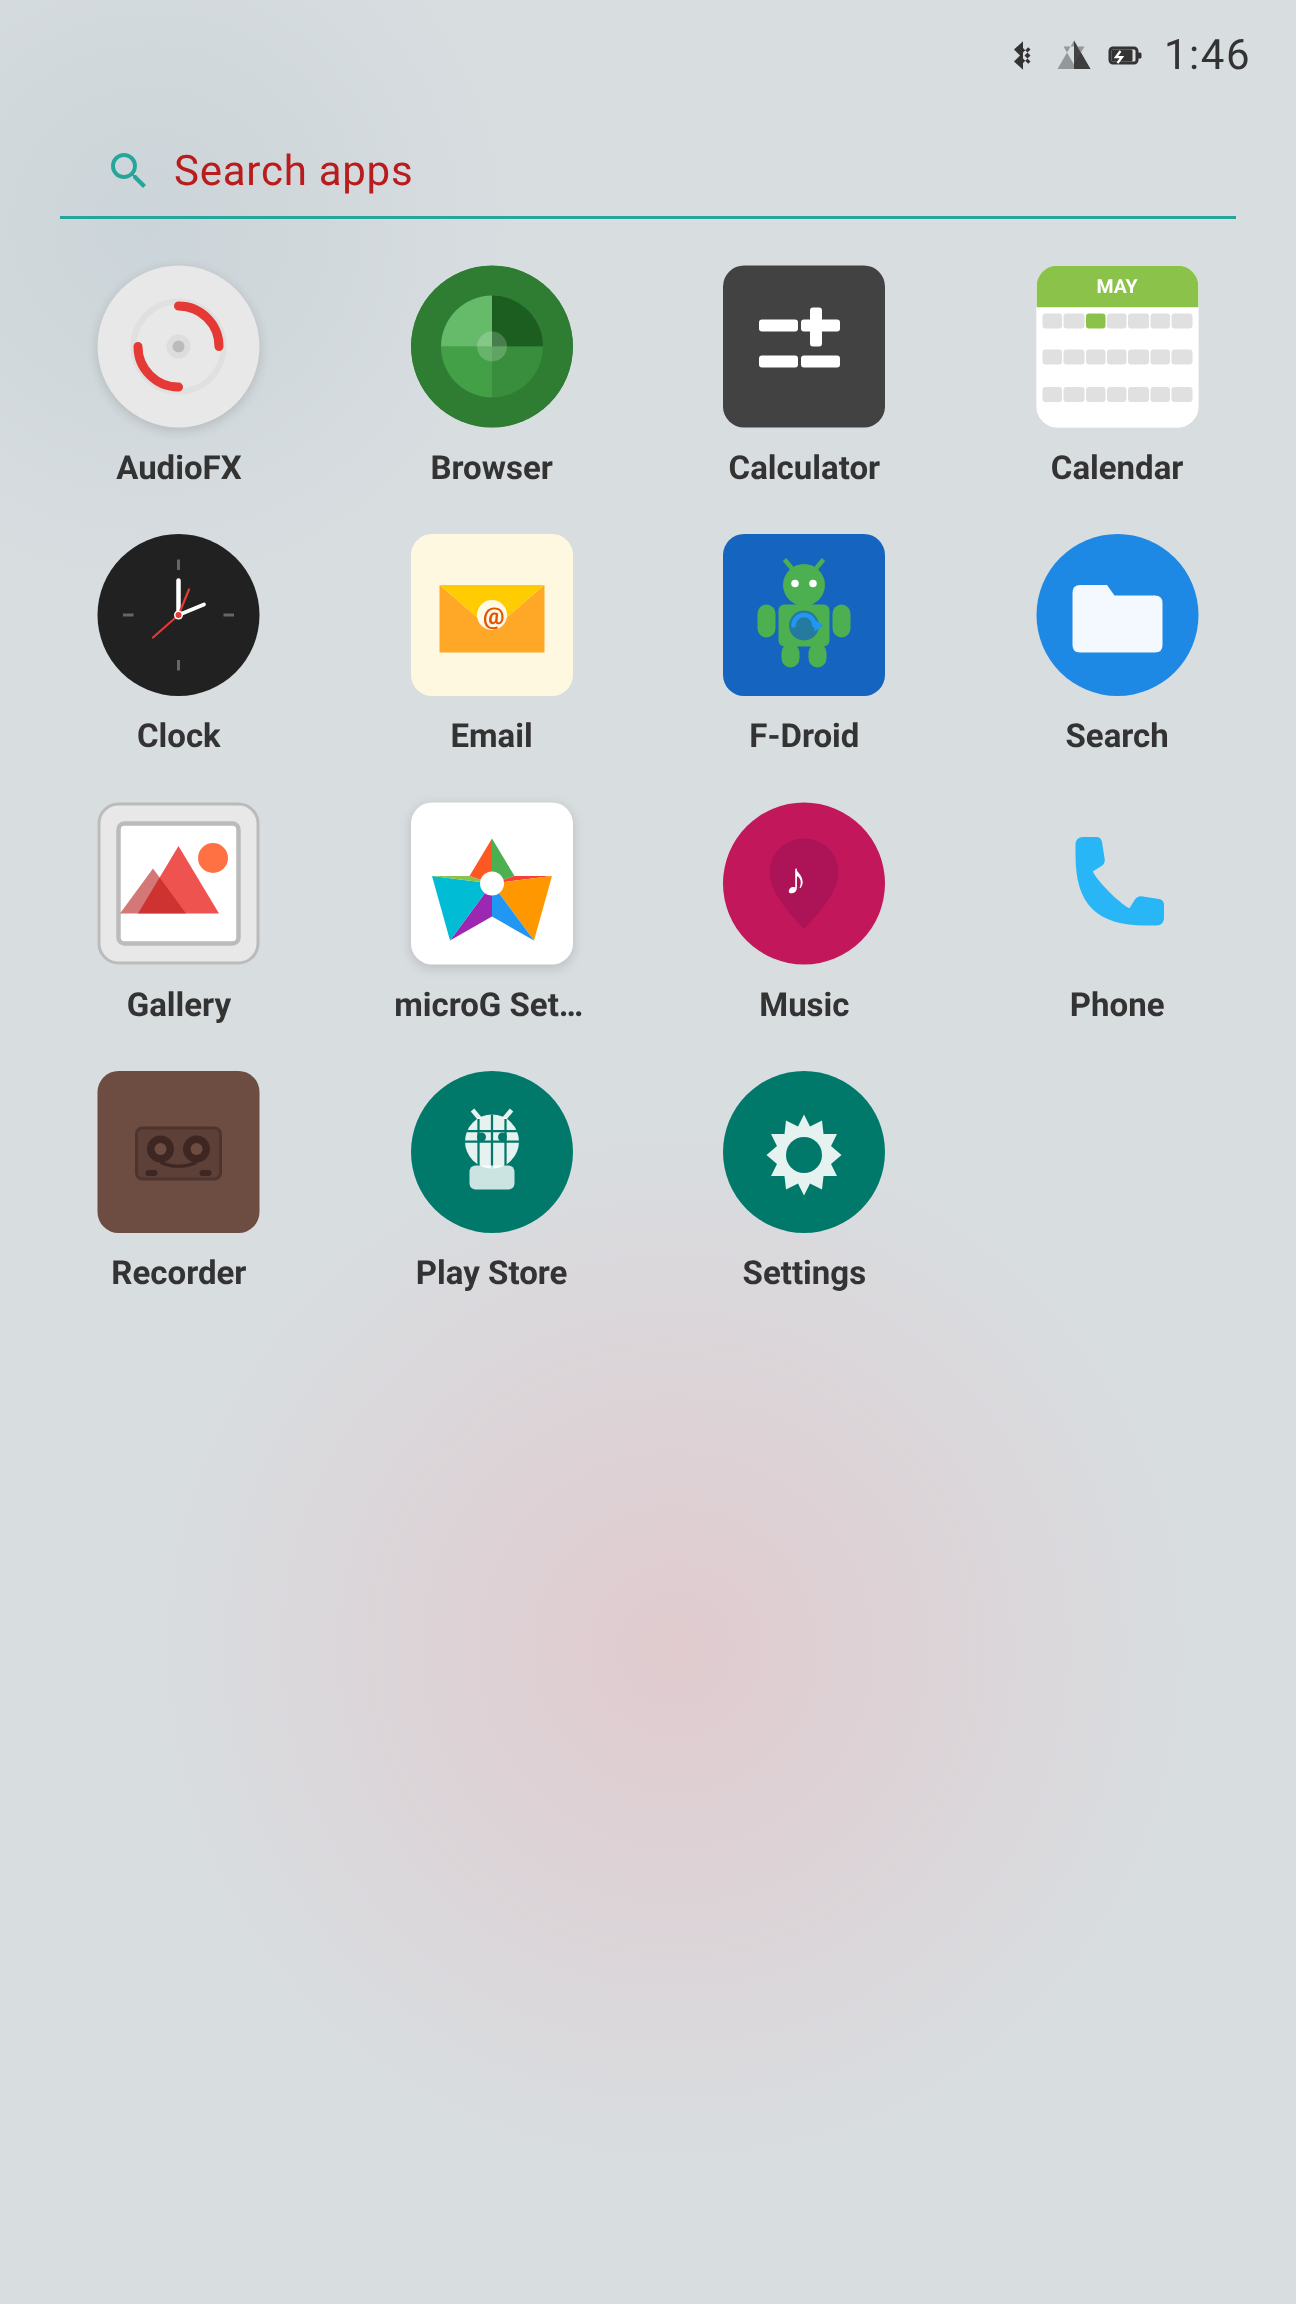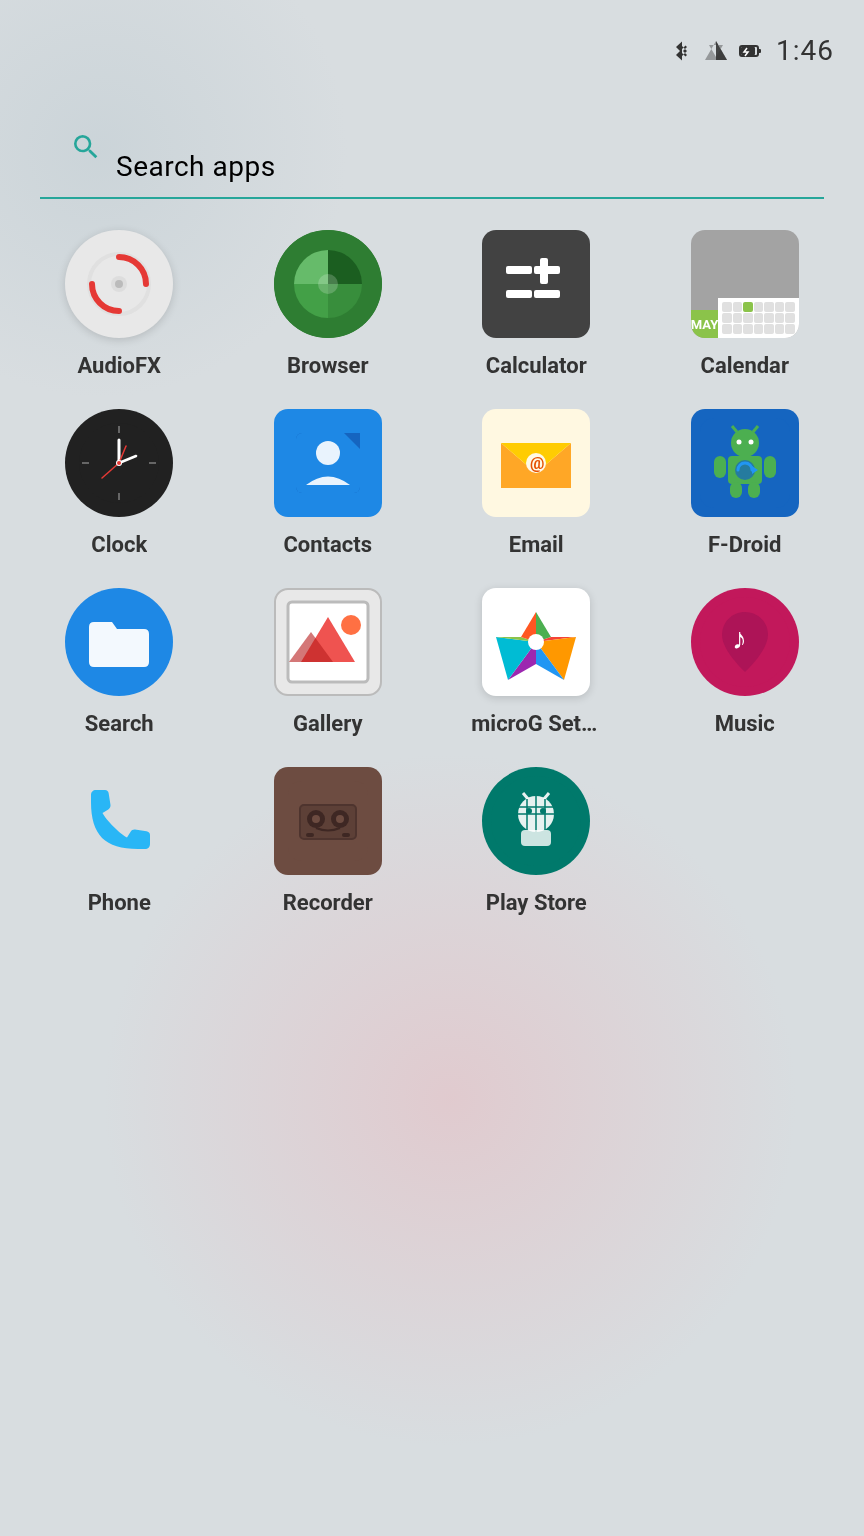--- a/index.html
+++ b/index.html
@@ -36,21 +36,21 @@
       border-radius: 50%;
     }
 
     
     .status-bar {
       position: relative;
       z-index: 10;
       display: flex;
       justify-content: flex-end;
       align-items: center;
-      padding: 34px 30px 10px;
+      padding: 20px 30px 10px;
       gap: 14px;
     }
 
     .status-icons {
       display: flex;
       align-items: center;
       gap: 10px;
     }
 
     .status-time {
@@ -81,24 +81,23 @@
       align-items: center;
       gap: 14px;
       padding: 14px 30px;
       width: 100%;
       border-bottom: 2px solid #26a69a;
       cursor: pointer;
     }
 
     .search-text {
       font-size: 28px;
-      color: #000000;
+      color: #b91c1c;
       font-weight: 400;
       letter-spacing: 0.5px;
-      margin-top: 39px;
     }
 
     .search-icon-svg {
       width: 32px;
       height: 32px;
       fill: #26a69a;
     }
 
     
     .app-grid {
@@ -163,23 +162,23 @@
       width: 108px; height: 108px;
       border-radius: 14px;
       background: #424242;
       display: flex; align-items: center; justify-content: center;
     }
 
     
     .icon-calendar {
       width: 108px; height: 108px;
       border-radius: 14px;
-      background: #a3a3a3;
+      background: #ffffff;
       overflow: hidden;
-      display: flex;  align-items: flex-end;
+      display: flex; flex-direction: column;
     }
 
     
     .icon-camera {
       width: 108px; height: 108px;
       border-radius: 14px;
       background: #f0f0f0;
       display: flex; align-items: center; justify-content: center;
     }
 
@@ -438,37 +437,20 @@
           <line x1="45" y1="45" x2="28" y2="60" stroke="#e53935" stroke-width="1.5" stroke-linecap="round"></line>
           <line x1="45" y1="45" x2="52" y2="28" stroke="#e53935" stroke-width="1.5" stroke-linecap="round"></line>
           <circle cx="45" cy="45" r="3" fill="white"></circle>
           <circle cx="45" cy="45" r="2" fill="#e53935"></circle>
         </svg>
       </div>
     </div>
     <span class="app-label">Clock</span>
   </div>
 
-  <div class="app-item">
-    <div class="app-icon-wrap">
-      <div class="icon-contacts">
-        <svg width="80" height="80" viewBox="0 0 80 80">
-
-          <rect x="8" y="10" width="64" height="60" rx="6" fill="#1565c0"></rect>
-          <rect x="8" y="10" width="64" height="60" rx="6" fill="#1e88e5"></rect>
-
-          <path d="M56 10 L72 26 L72 10 Z" fill="#1565c0"></path>
-
-          <circle cx="40" cy="30" r="12" fill="white" opacity="0.9"></circle>
-          <path d="M18 62 Q40 45 62 62" fill="white" opacity="0.9"></path>
-        </svg>
-      </div>
-    </div>
-    <span class="app-label">Contacts</span>
-  </div>
 
   <div class="app-item">
     <div class="app-icon-wrap">
       <div class="icon-email">
         <svg width="90" height="90" viewBox="0 0 90 90">
 
           <path d="M10 25 L45 55 L80 25 L80 70 L10 70 Z" fill="#ffa726"></path>
 
           <path d="M10 25 L45 55 L80 25 Z" fill="#ffcc02"></path>
 
@@ -632,14 +614,27 @@
           <circle cx="38" cy="35" r="3" fill="#00796b"></circle>
           <circle cx="52" cy="35" r="3" fill="#00796b"></circle>
 
           <rect x="30" y="54" width="30" height="16" rx="4" fill="white" opacity="0.8"></rect>
         </svg>
       </div>
     </div>
     <span class="app-label">Play Store</span>
   </div>
 
+  <div class="app-item">
+    <div class="app-icon-wrap">
+      <div class="icon-settings">
+        <svg width="90" height="90" viewBox="0 0 90 90">
+          <circle cx="45" cy="45" r="45" fill="#00796b"></circle>
+
+          <path d="M45 20 L49 28 L57 24 L58 33 L67 33 L63 41 L70 47 L63 53 L67 61 L58 61 L57 70 L49 66 L45 74 L41 66 L33 70 L32 61 L23 61 L27 53 L20 47 L27 41 L23 33 L32 33 L33 24 L41 28 Z" fill="white" opacity="0.9"></path>
+          <circle cx="45" cy="47" r="12" fill="#00796b"></circle>
+        </svg>
+      </div>
+    </div>
+    <span class="app-label">Settings</span>
+  </div>
 
 </div>
 
 </body></html>

